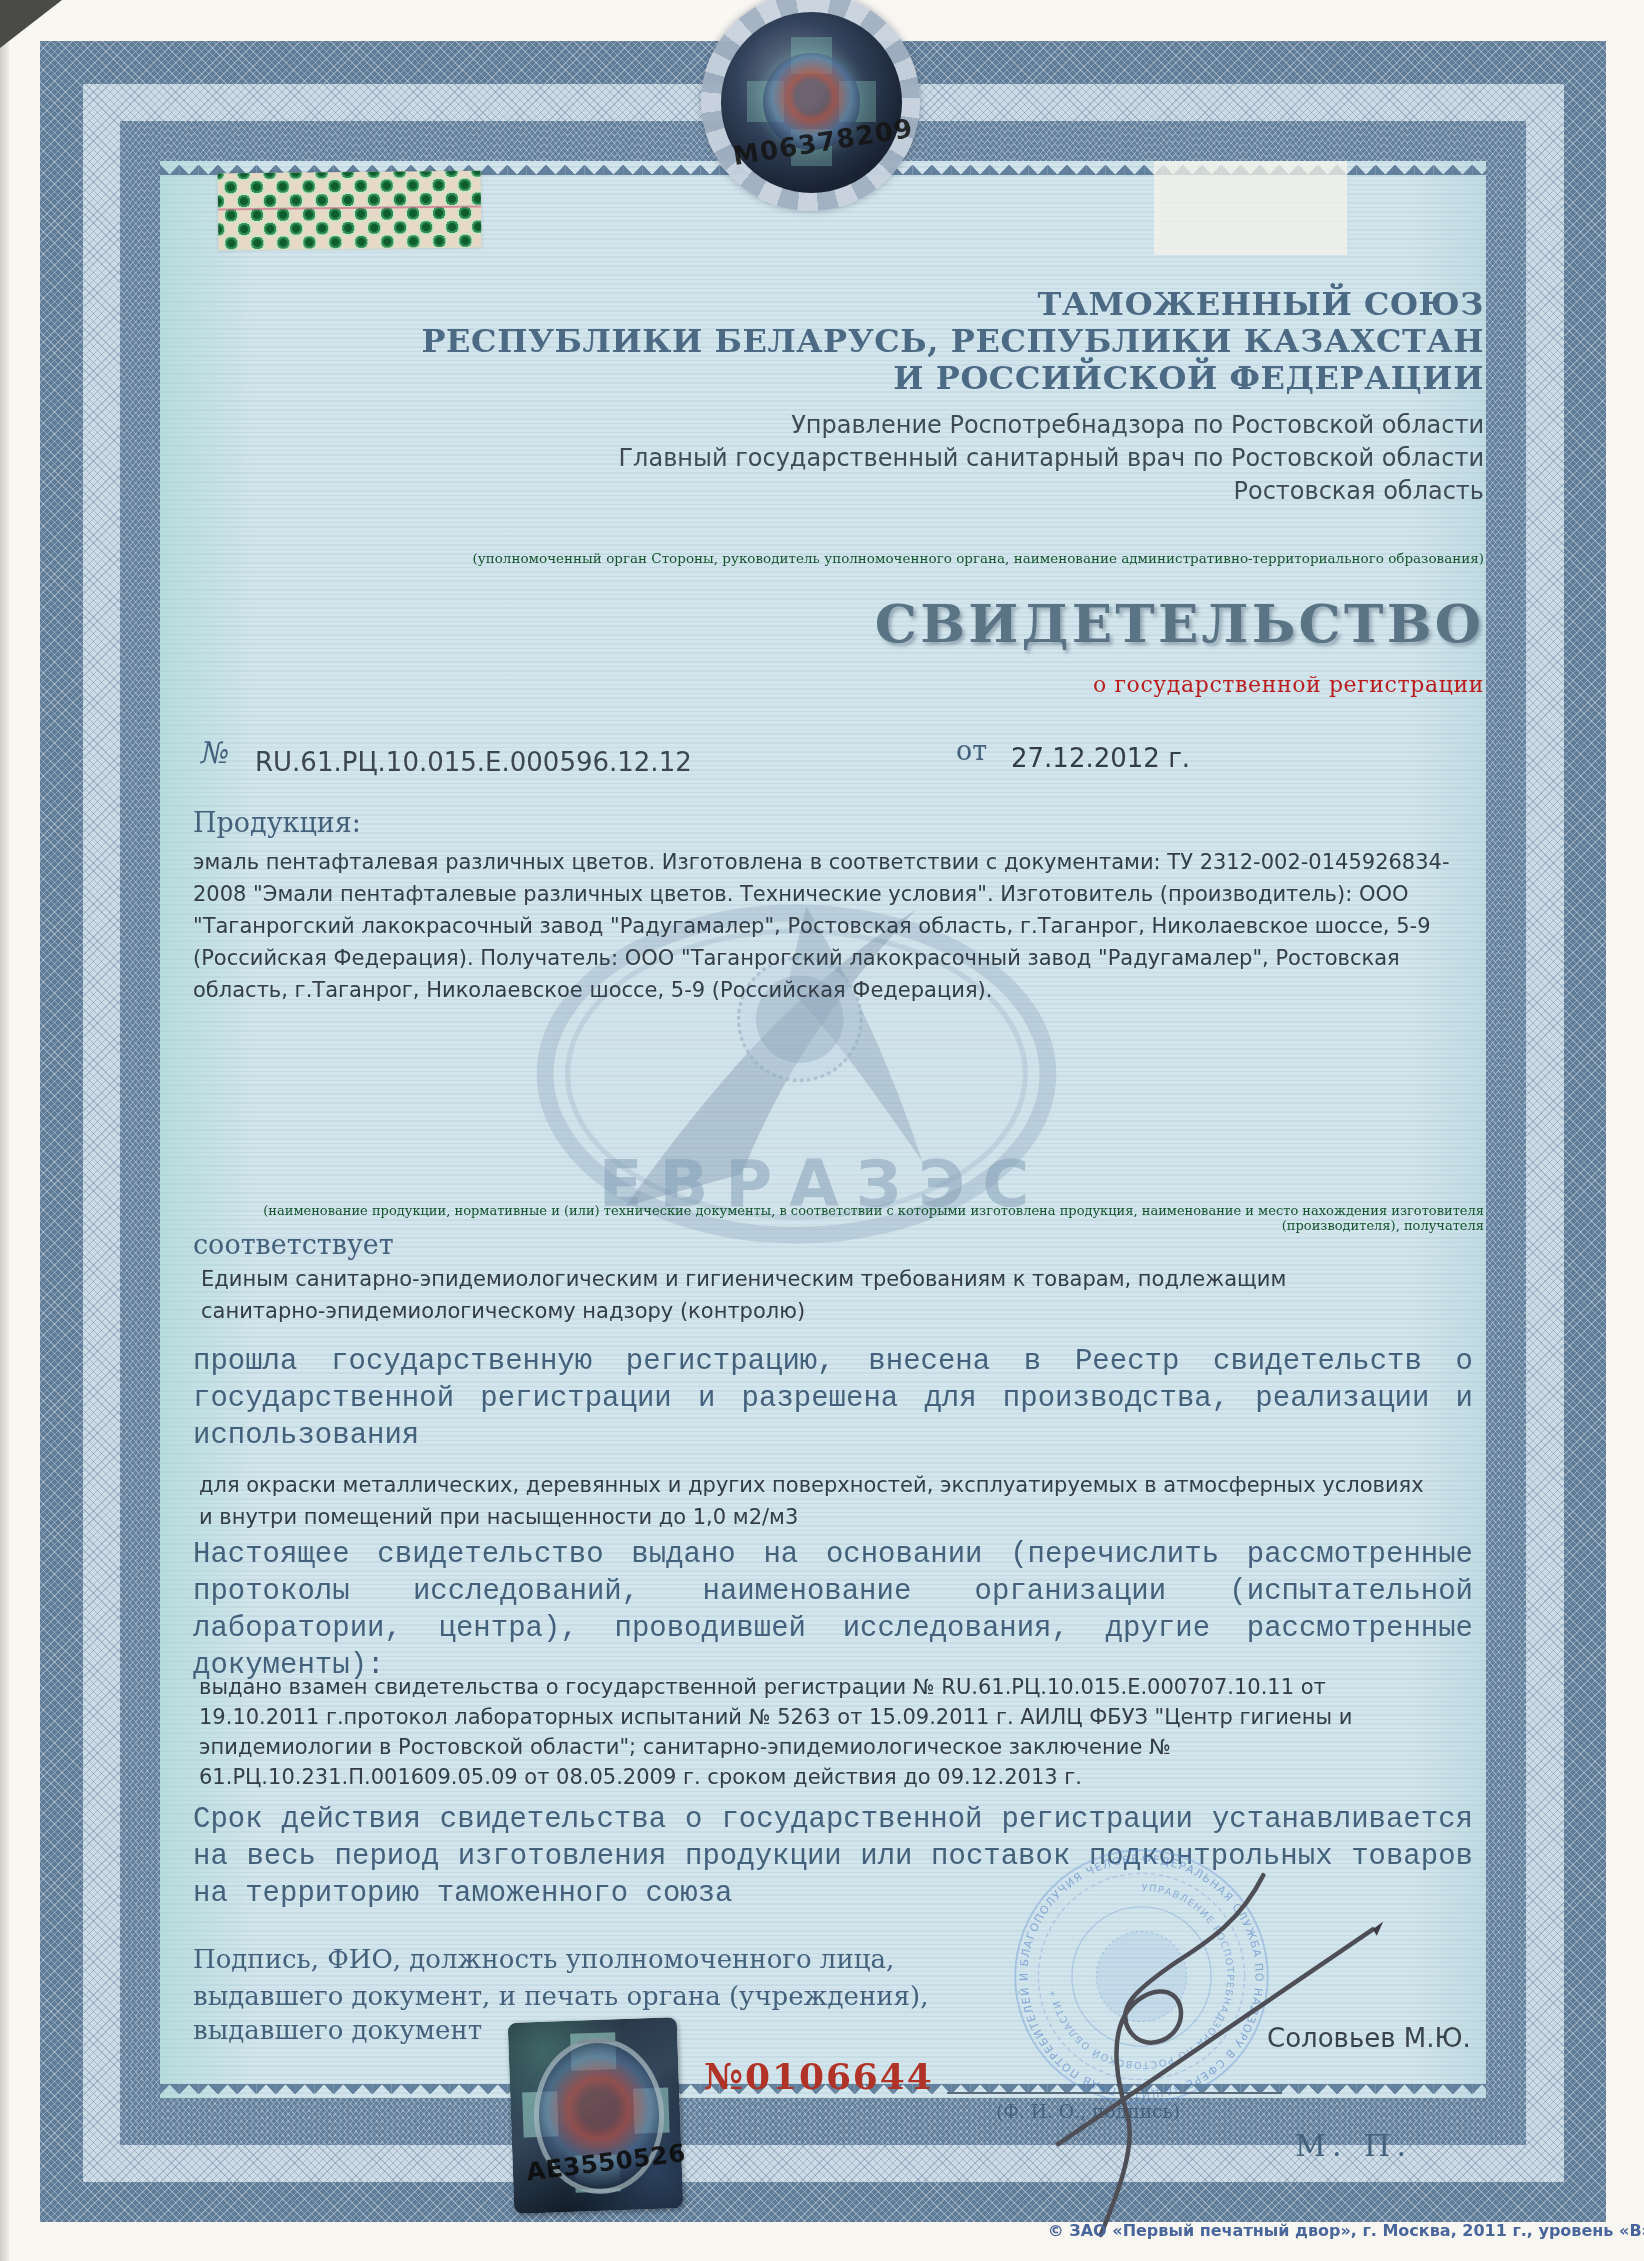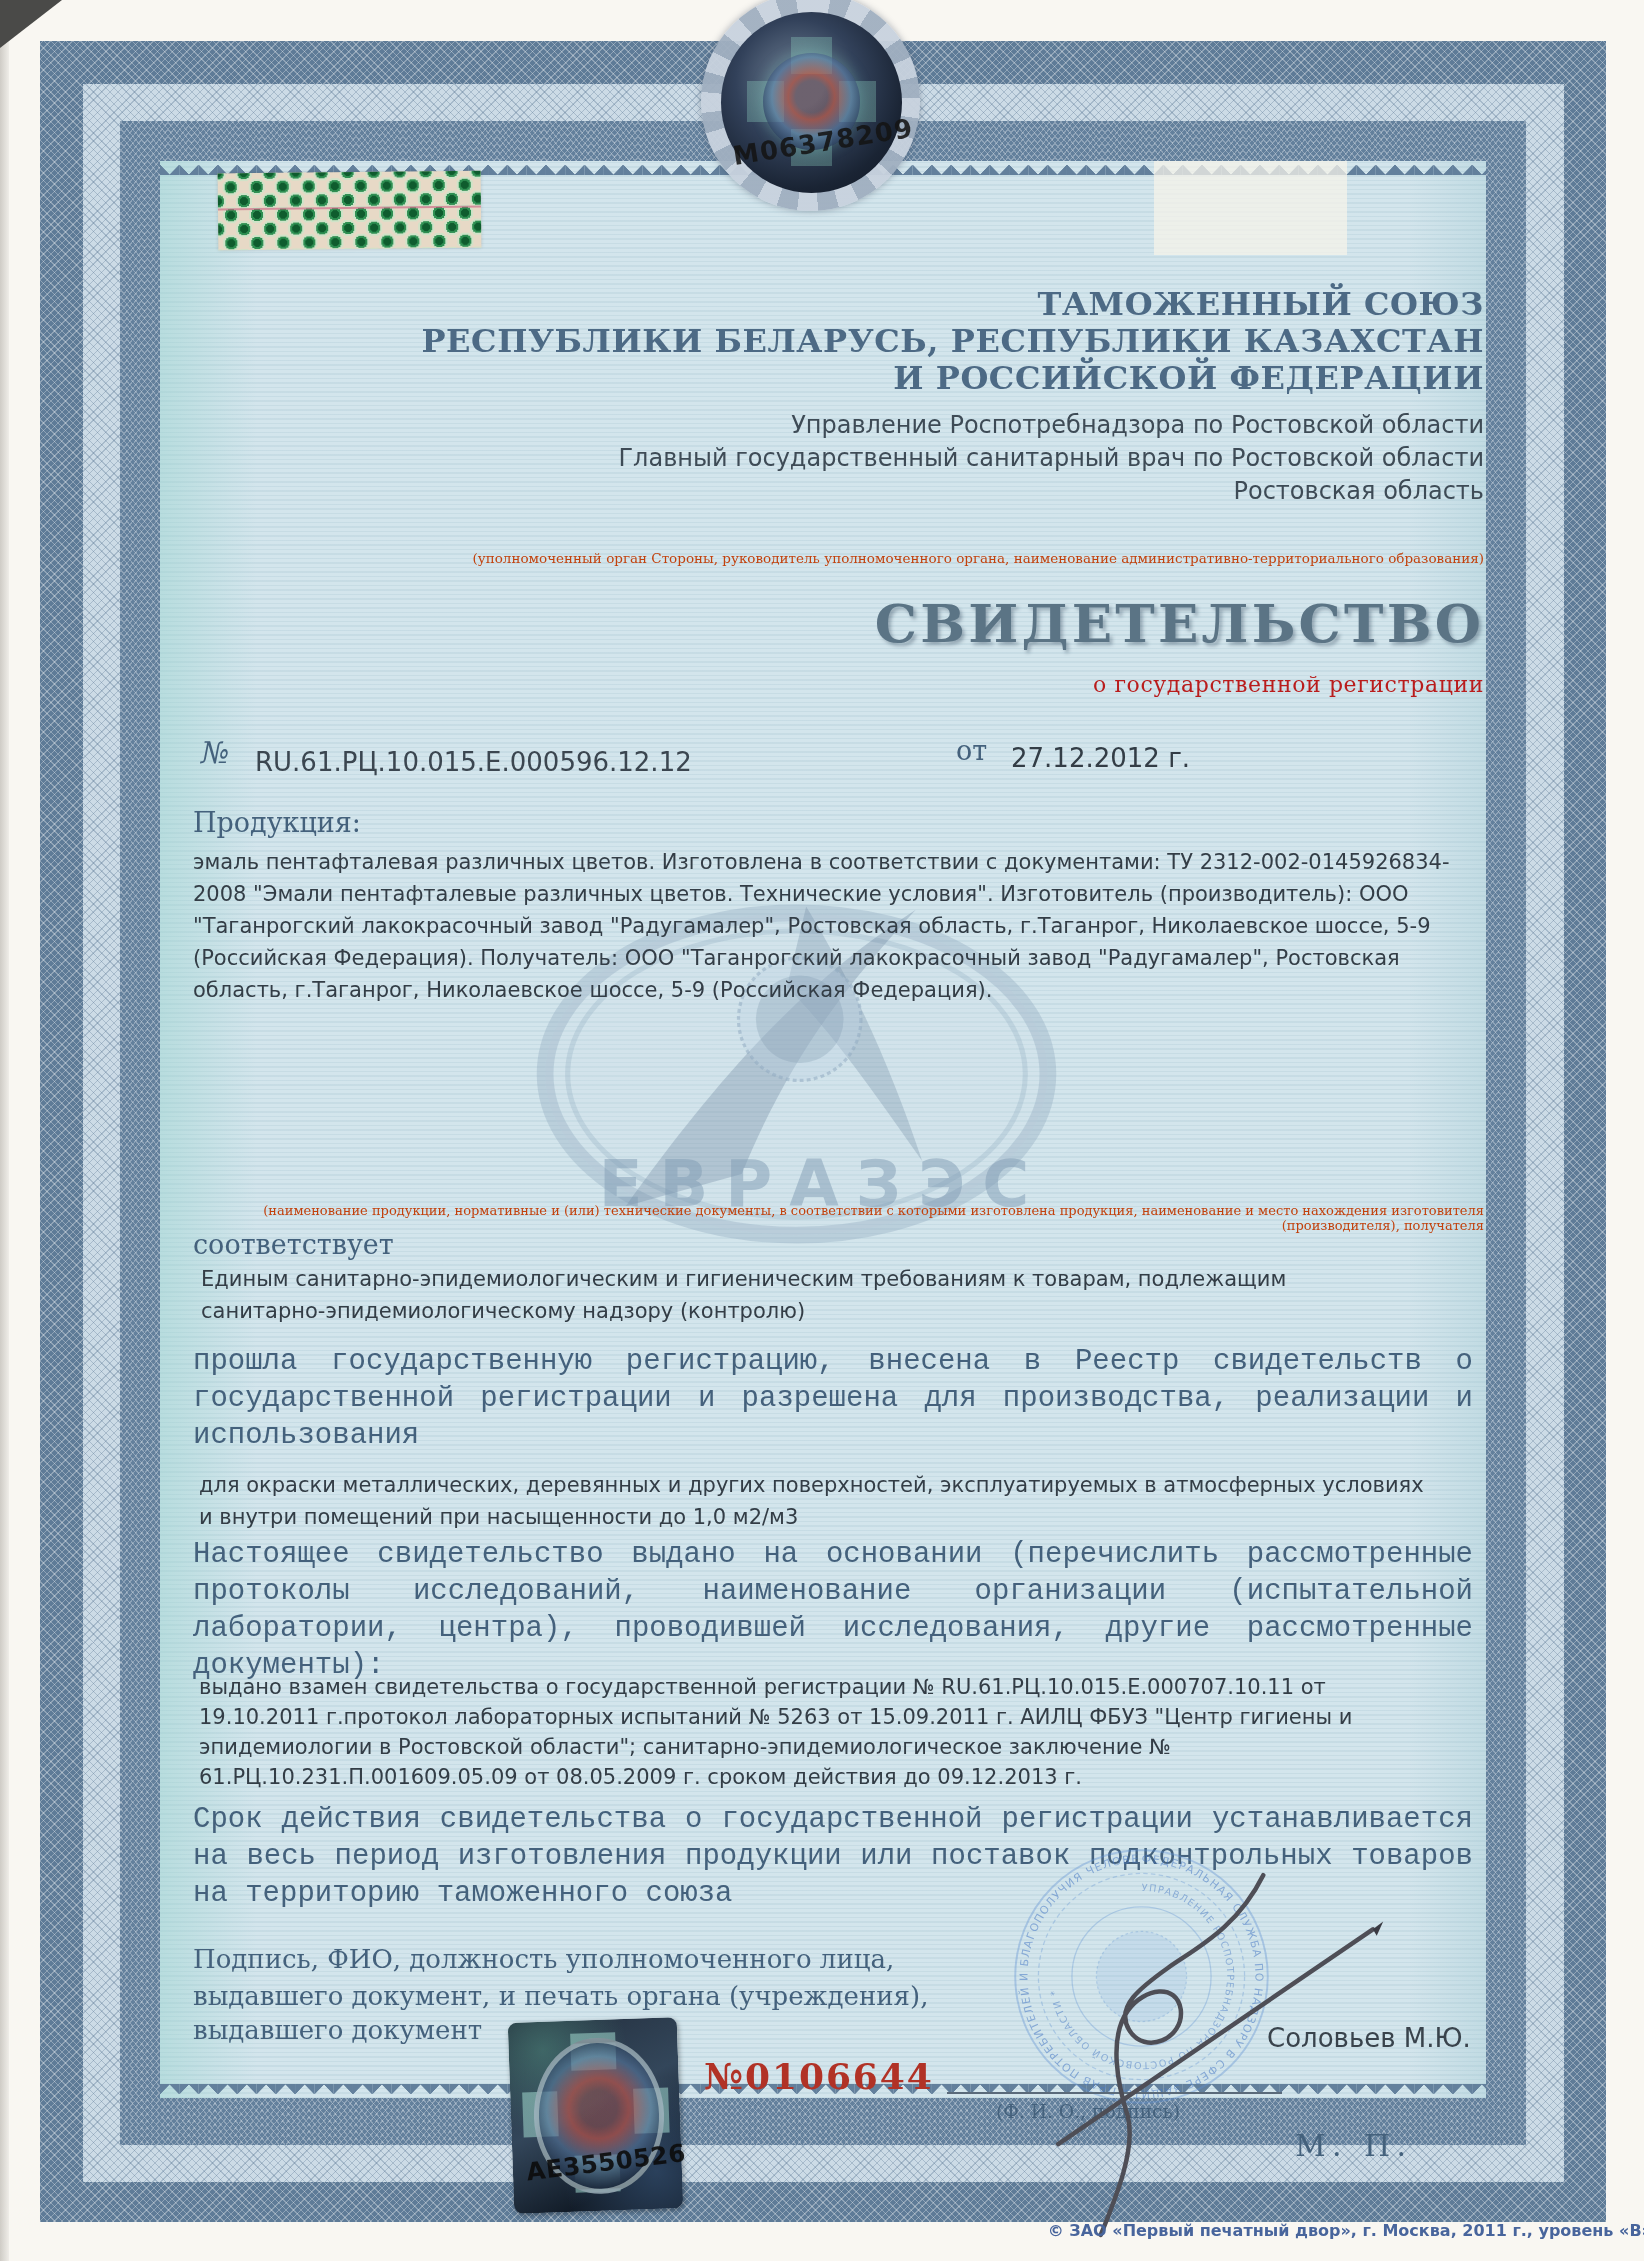--- a/index.html
+++ b/index.html
@@ -90,21 +90,21 @@
   .holo-serial-bot{left:526px;top:2148px;width:155px;transform:rotate(-7deg);
     font-family:"DejaVu Sans",sans-serif;font-weight:bold;font-size:24.5px;letter-spacing:0.6px;
     color:#0c0c0c;opacity:.9;}
 
   
   .ctr{left:161px;width:1323px;text-align:right;}
   .serif-head{font-weight:bold;color:#4d6a85;}
   .hline{font-size:32px;line-height:37px;letter-spacing:0.6px;}
   .sans{font-family:"DejaVu Sans",sans-serif;}
   .authline{font-size:24px;line-height:33px;color:#3e4b56;}
-  .caption{font-size:13.5px;color:#c2410c;}
+  .caption{font-size:13.5px;color:#14532d;}
   .title{font-size:53px;font-weight:bold;letter-spacing:3.2px;color:#5b7485;
          text-shadow:2.6px 2.6px 3.9px rgba(55,75,95,.40);}
   .subtitle{font-size:22px;letter-spacing:0.6px;color:#b91c1c;}
   .slate-serif{color:#44617c;}
   .p-serif{font-size:29px;line-height:37px;text-align:justify;color:#44617c;font-family:Liberation Mono, monospace;}
   .p-sans{font-family:"DejaVu Sans",sans-serif;font-size:21px;line-height:32px;color:#333d46;}
   .red-num{font-weight:bold;font-size:36px;letter-spacing:1.9px;color:#b13226;}
   .printer{font-family:"DejaVu Sans",sans-serif;font-weight:bold;font-size:16px;color:#48659c;padding-left:48px;}
 
   .fio-rule{left:947px;top:2092px;width:335px;height:1.9px;background:#5a6a7a;}

